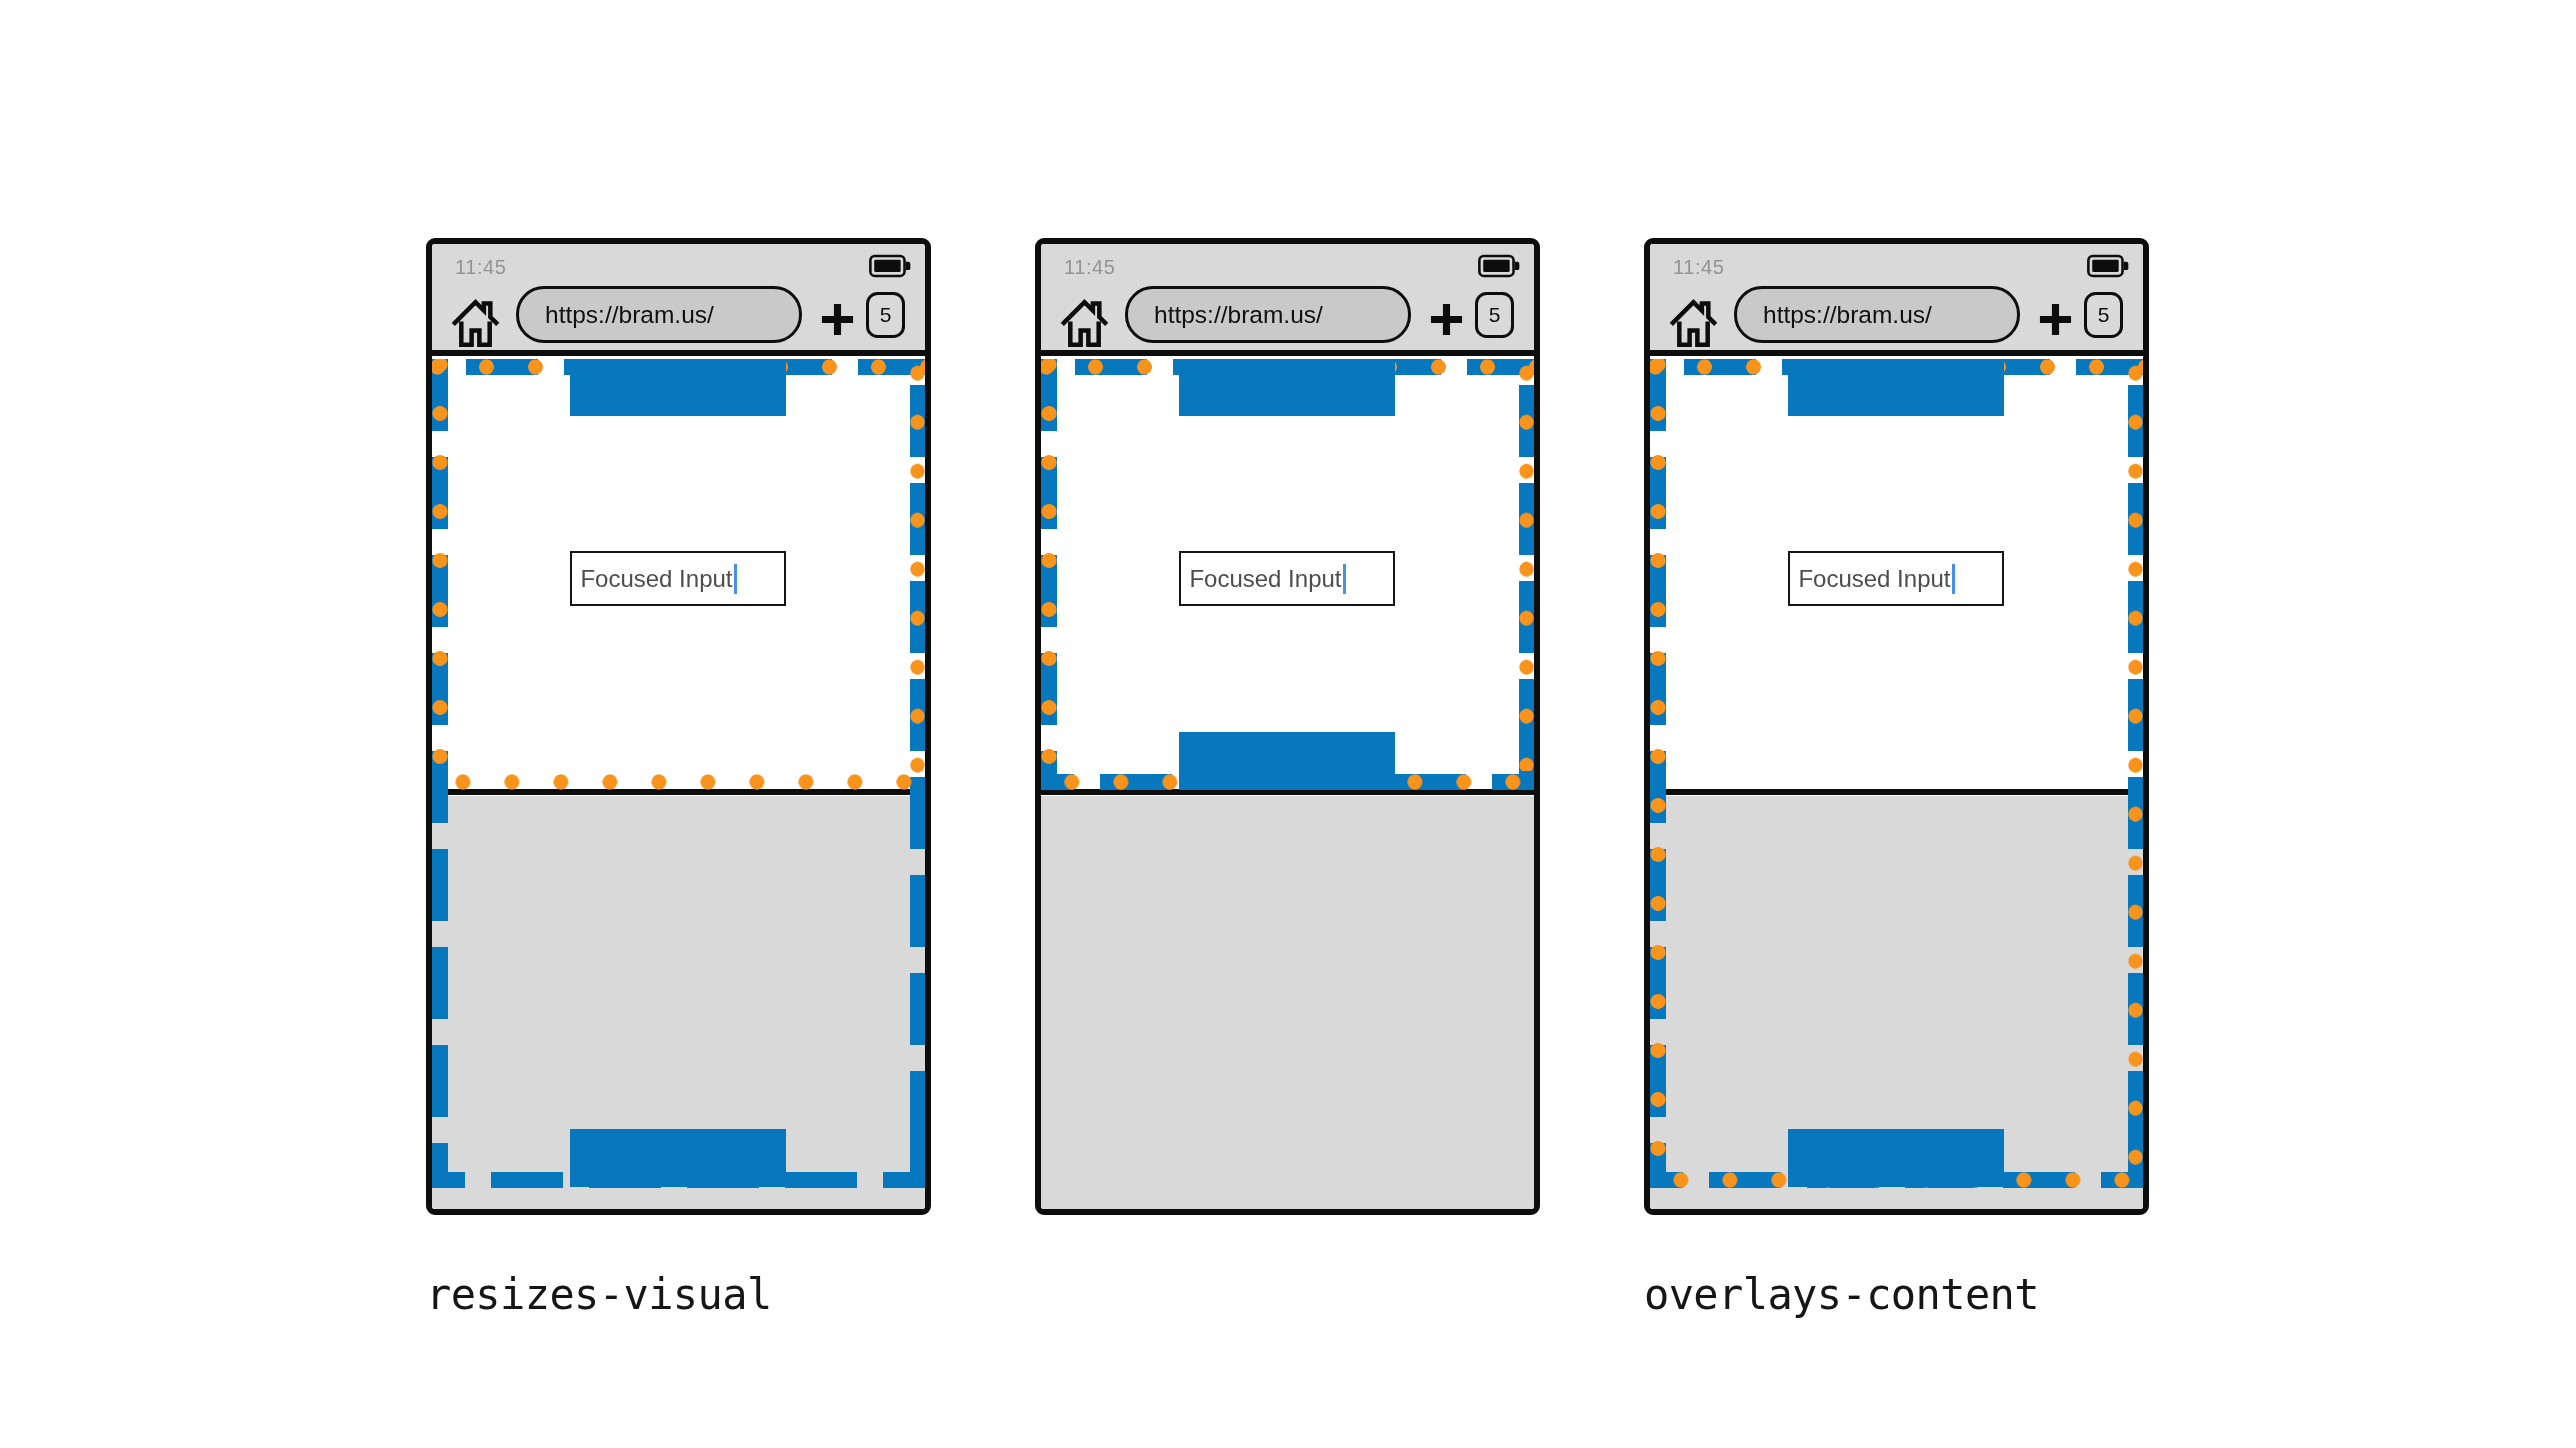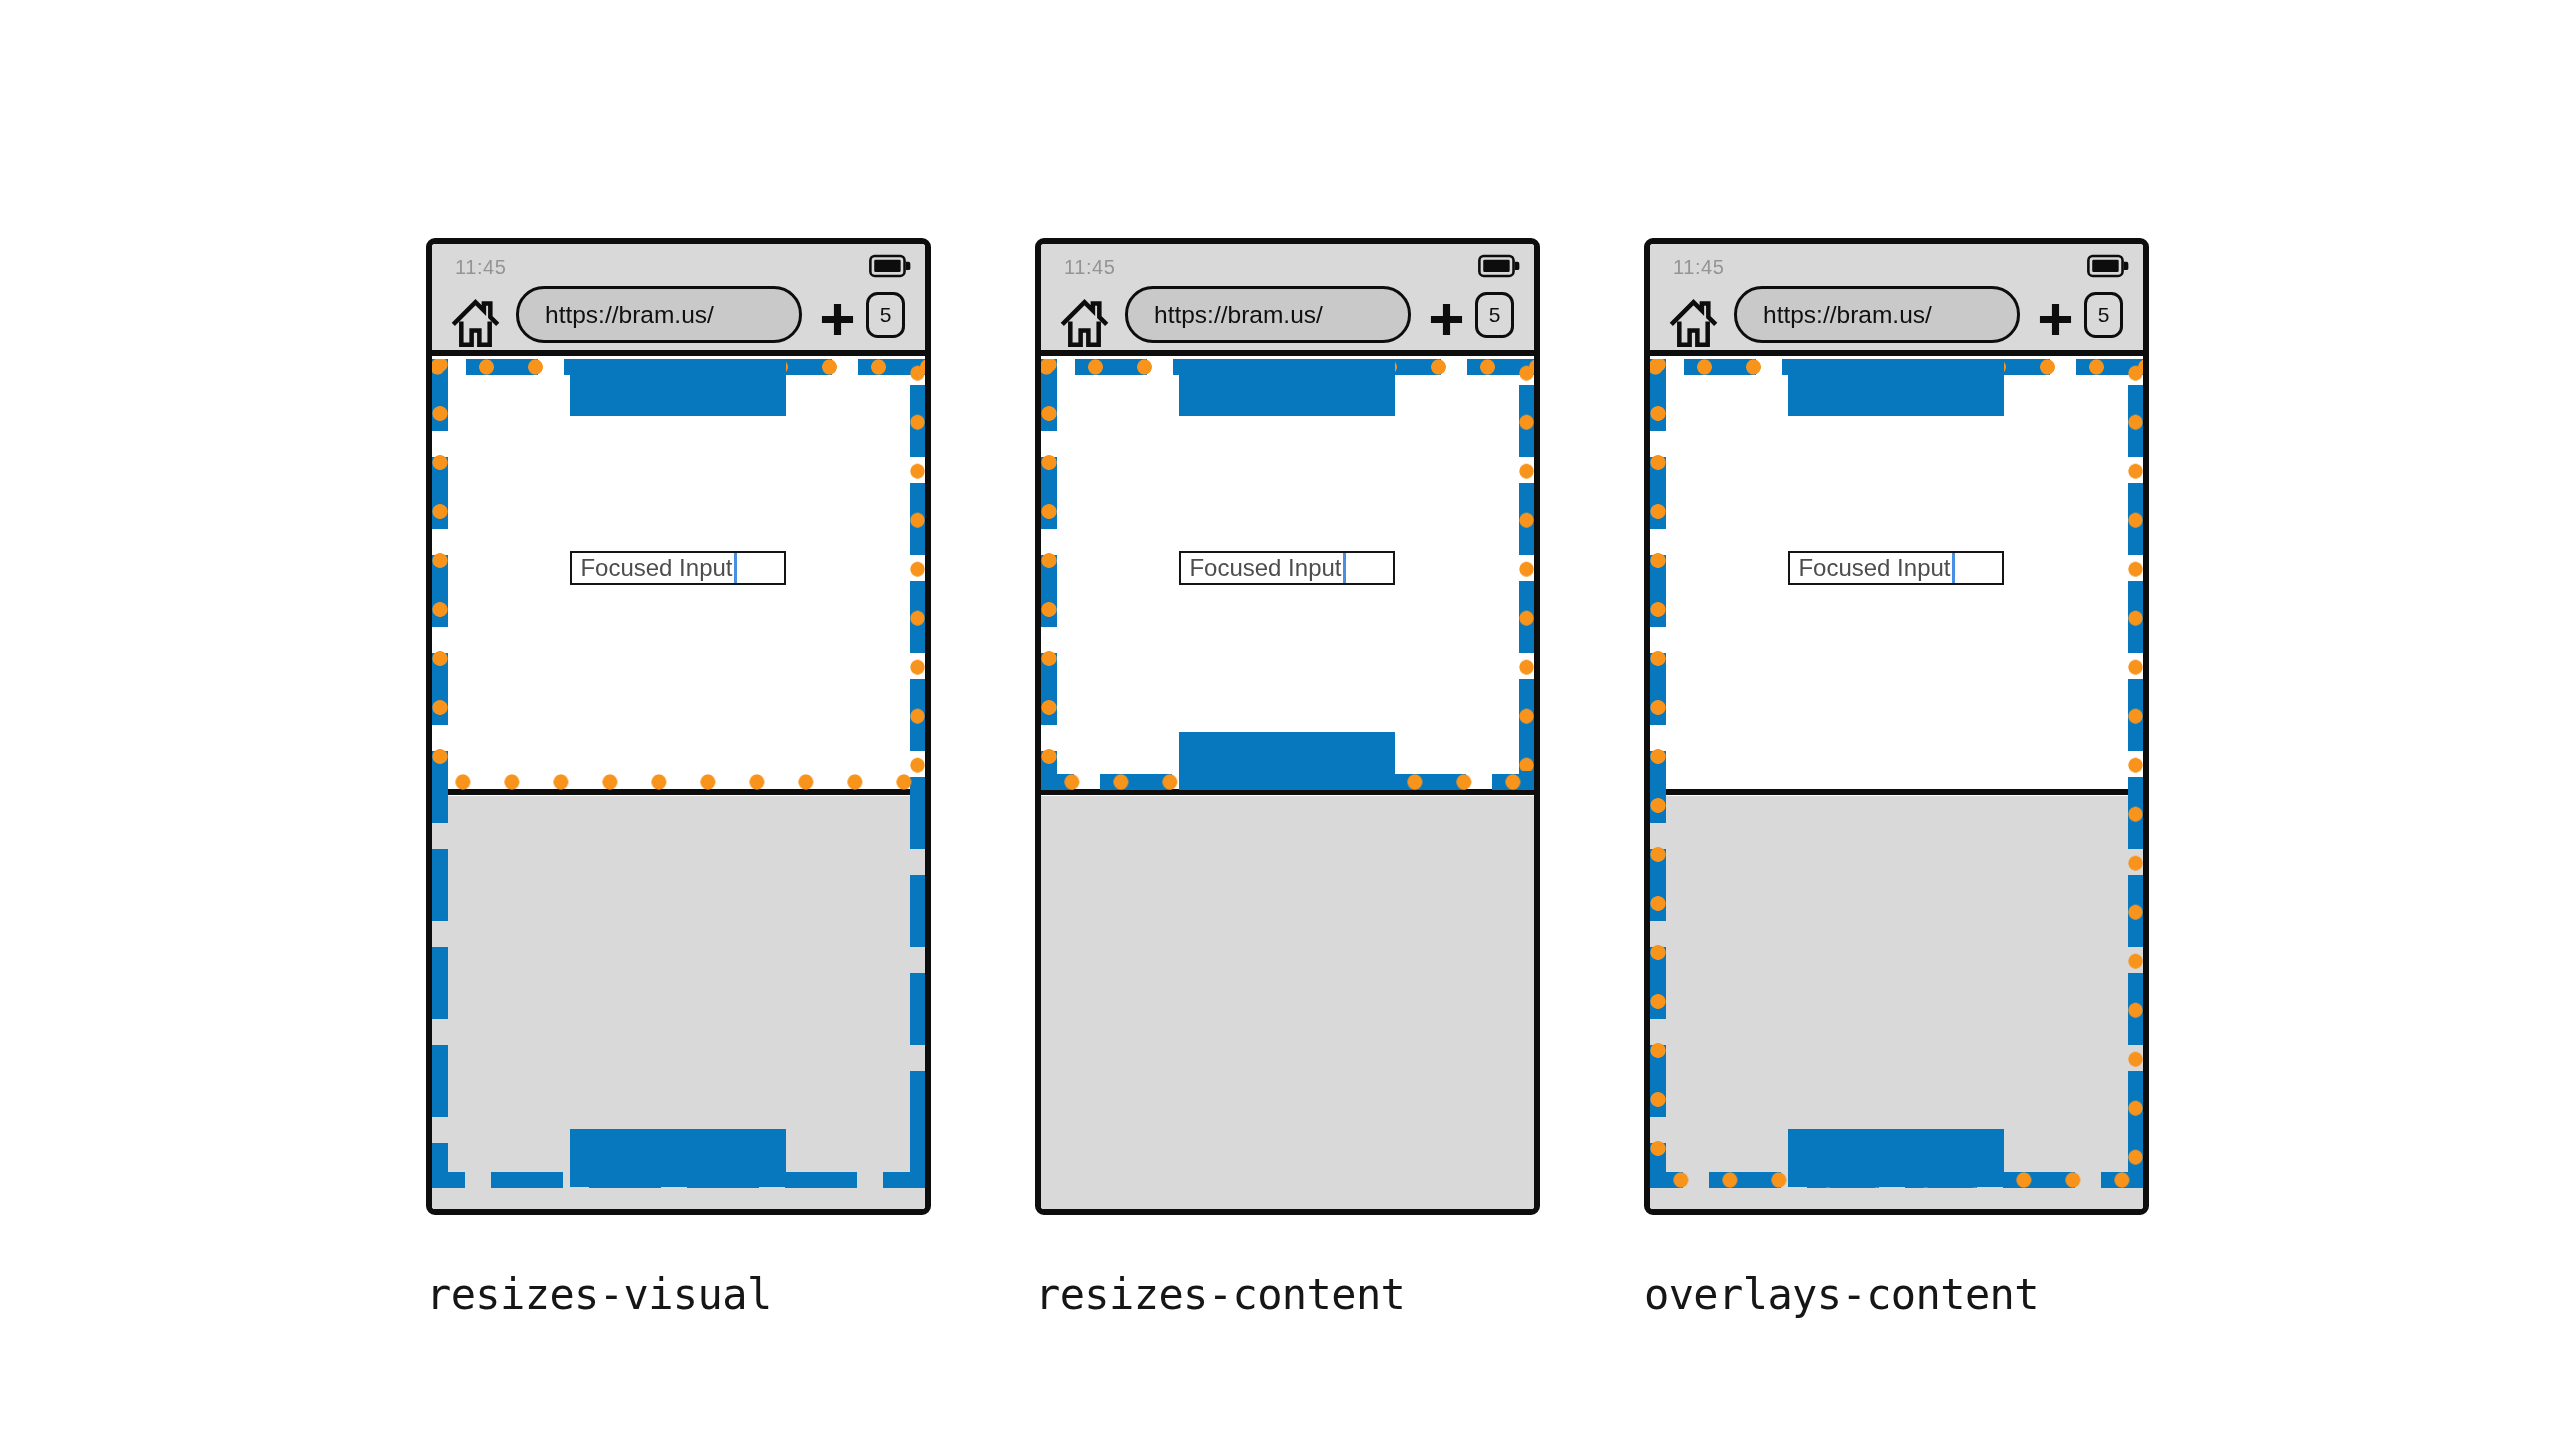--- a/index.html
+++ b/index.html
@@ -60,21 +60,21 @@
   .v-visual .edge.b,.v-overlay .edge.b{top:816px;}
   .v-content .edge.b{top:418px;}
   .v-visual .dots.l,.v-visual .dots.r{height:420px;}
   .v-content .dots.l,.v-content .dots.r{height:412px;}
   .v-overlay .dots.l,.v-overlay .dots.r{height:828px;}
   .v-visual .dots.b,.v-content .dots.b{top:418px;}
   .v-overlay .dots.b{top:816px;}
   .v-visual .fblock,.v-overlay .fblock{top:773px;}
   .v-content .fblock{top:376px;}
   
-  .input{position:absolute;left:138px;top:195px;width:216px;height:34px;box-sizing:border-box;
+  .input{position:absolute;left:138px;top:195px;width:216px;height:55px;box-sizing:border-box;
          background:#fff;border:2.6px solid #141414;display:flex;align-items:center;
          padding-left:8.4px;z-index:5;}
   .input span{font-size:24px;color:#4d4d4d;}
   .caret{width:3.2px;height:30px;background:#4a90e2;margin-left:1.3px;}
   
   .label{position:absolute;top:1270px;width:505px;
          font-family:"DejaVu Sans Mono",monospace;font-size:42px;color:#161616;letter-spacing:-0.6px;}
   .label.p1{left:426px;} .label.p2{left:1035px;} .label.p3{left:1644px;}
   svg{display:block;}
 </style>
@@ -230,17 +230,16 @@
         <div class="fblock"></div>
       </div>
       <div class="input">
         <span>Focused Input</span>
         <span class="caret"></span>
       </div>
     </div>
   </div>
 
   <div class="label p1">resizes-visual</div>
-  <div class="label p2">resizes-content</div>
   <div class="label p3">overlays-content</div>
 
 </div>
 
 
 </body></html>

